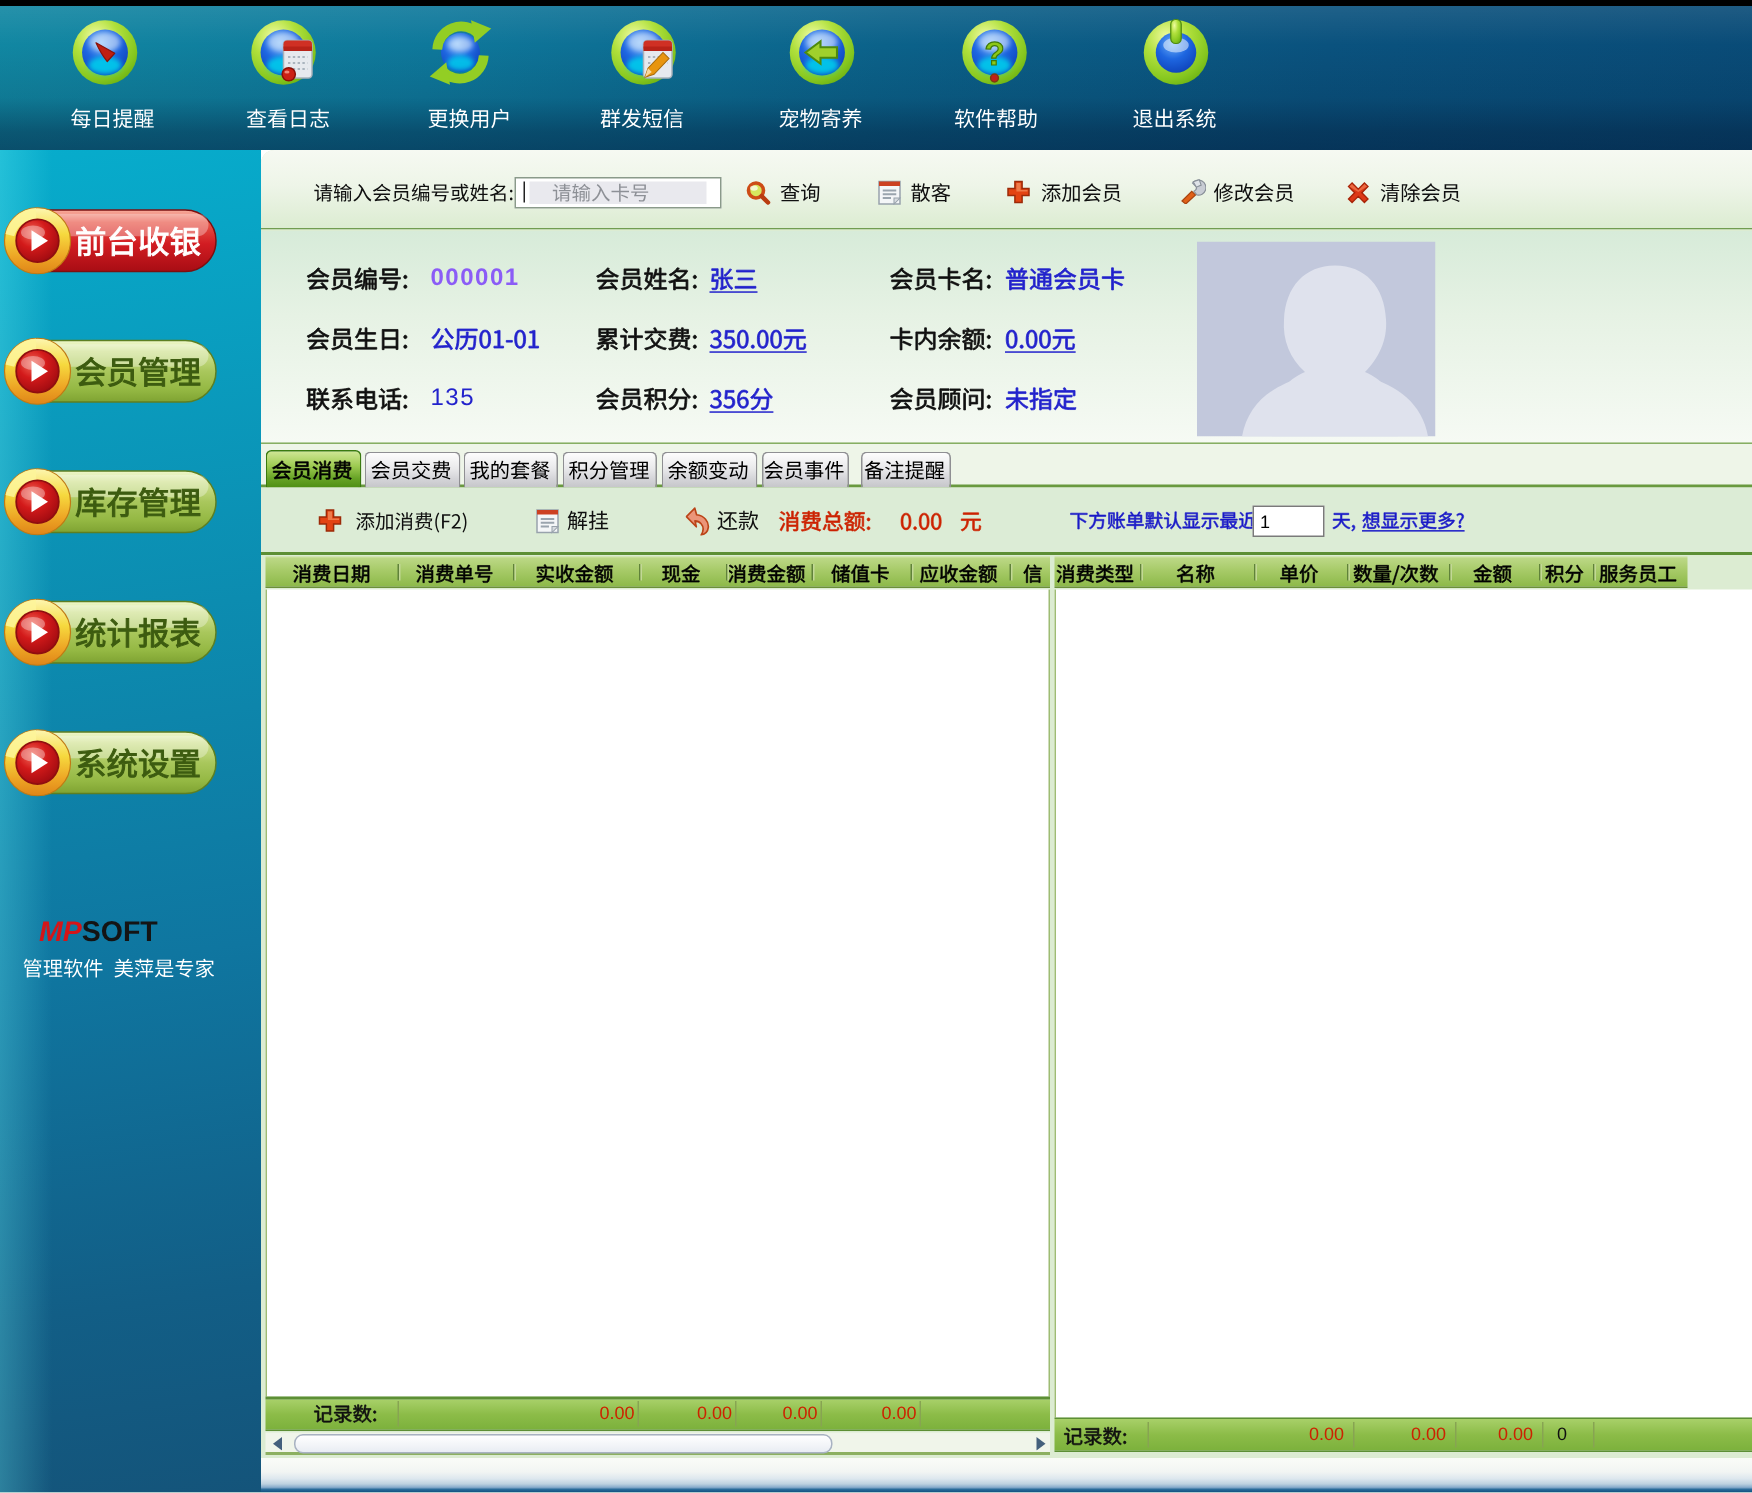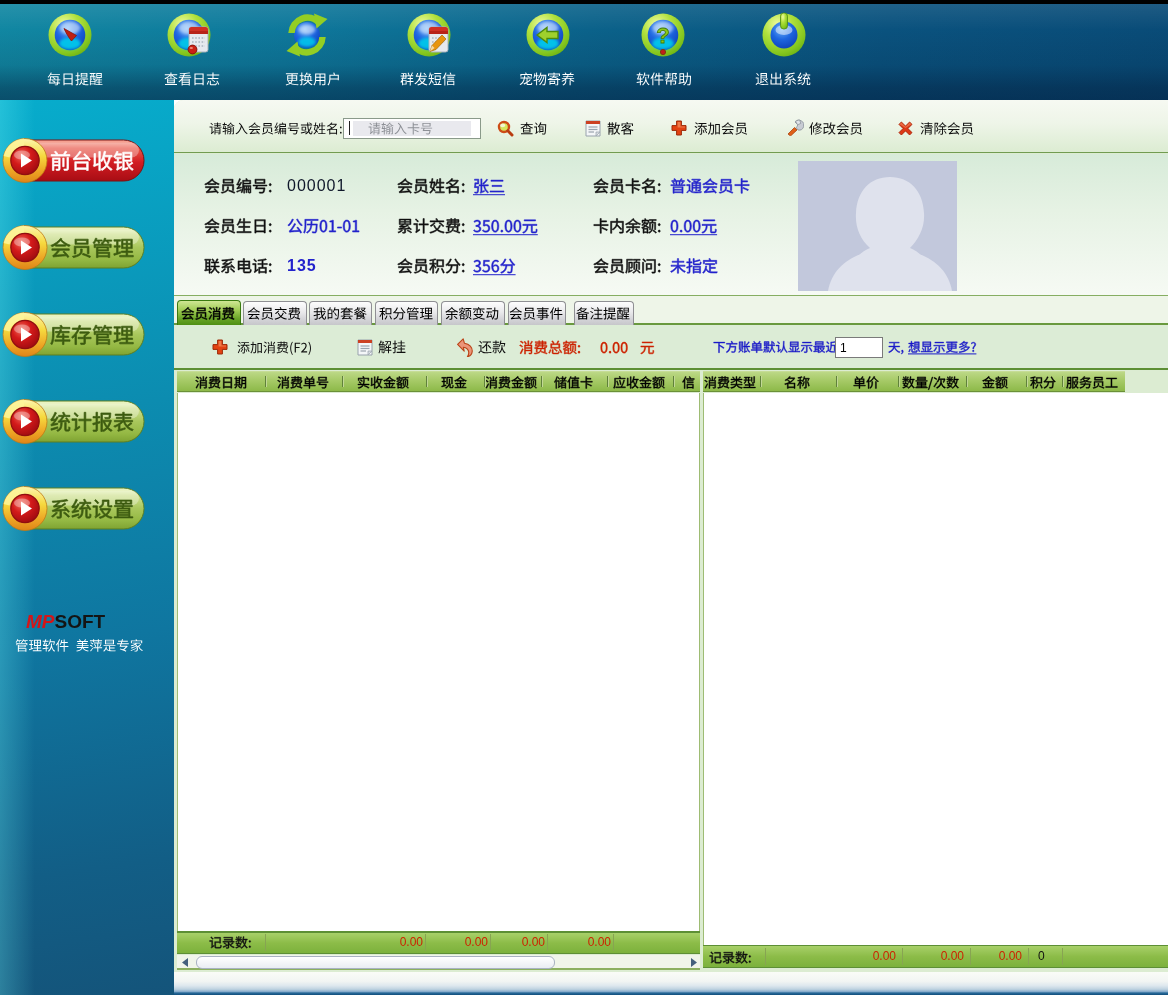--- a/index.html
+++ b/index.html
@@ -378,21 +378,21 @@
 border-bottom:1px solid #86ae62"></div>
 <svg style="position:absolute;left:204.0px;top:172.0px;overflow:visible" width="71" height="28">
     <g fill="#101010" stroke="#101010" stroke-width="33" transform="translate(0,20.00) scale(0.016000,-0.016000)">
       <use href="#q31" x="0"></use>
       <use href="#q32" x="1000"></use>
       <use href="#q51" x="2000"></use>
       <use href="#q52" x="3000"></use>
       <use href="#q56" x="4000"></use>
     </g>
   </svg>
-<span class="lat" style="left:287px;top:178px;font-size:16px;font-weight:normal;color:#0f172a;letter-spacing:1px">000001</span>
+<span class="lat" style="left:287px;top:178px;font-size:16px;font-weight:bold;color:#8b5cf6;letter-spacing:1px">000001</span>
 <svg style="position:absolute;left:397.0px;top:172.0px;overflow:visible" width="71" height="28">
     <g fill="#101010" stroke="#101010" stroke-width="33" transform="translate(0,20.00) scale(0.016000,-0.016000)">
       <use href="#q31" x="0"></use>
       <use href="#q32" x="1000"></use>
       <use href="#q54" x="2000"></use>
       <use href="#q55" x="3000"></use>
       <use href="#q56" x="4000"></use>
     </g>
   </svg>
 <svg style="position:absolute;left:473.0px;top:172.0px;overflow:visible" width="34" height="28">
@@ -482,21 +482,21 @@
   </svg>
 <svg style="position:absolute;left:204.0px;top:252.0px;overflow:visible" width="71" height="28">
     <g fill="#101010" stroke="#101010" stroke-width="33" transform="translate(0,20.00) scale(0.016000,-0.016000)">
       <use href="#q87" x="0"></use>
       <use href="#q25" x="1000"></use>
       <use href="#q88" x="2000"></use>
       <use href="#q89" x="3000"></use>
       <use href="#q56" x="4000"></use>
     </g>
   </svg>
-<span class="lat" style="left:287px;top:258px;font-size:16px;font-weight:bold;color:#2222cc;letter-spacing:1px">135</span>
+<span class="lat" style="left:287px;top:258px;font-size:16px;font-weight:normal;color:#2222cc;letter-spacing:1px">135</span>
 <svg style="position:absolute;left:397.0px;top:252.0px;overflow:visible" width="71" height="28">
     <g fill="#101010" stroke="#101010" stroke-width="33" transform="translate(0,20.00) scale(0.016000,-0.016000)">
       <use href="#q31" x="0"></use>
       <use href="#q32" x="1000"></use>
       <use href="#q90" x="2000"></use>
       <use href="#q91" x="3000"></use>
       <use href="#q56" x="4000"></use>
     </g>
   </svg>
 <svg style="position:absolute;left:473.0px;top:252.0px;overflow:visible" width="45" height="28">

